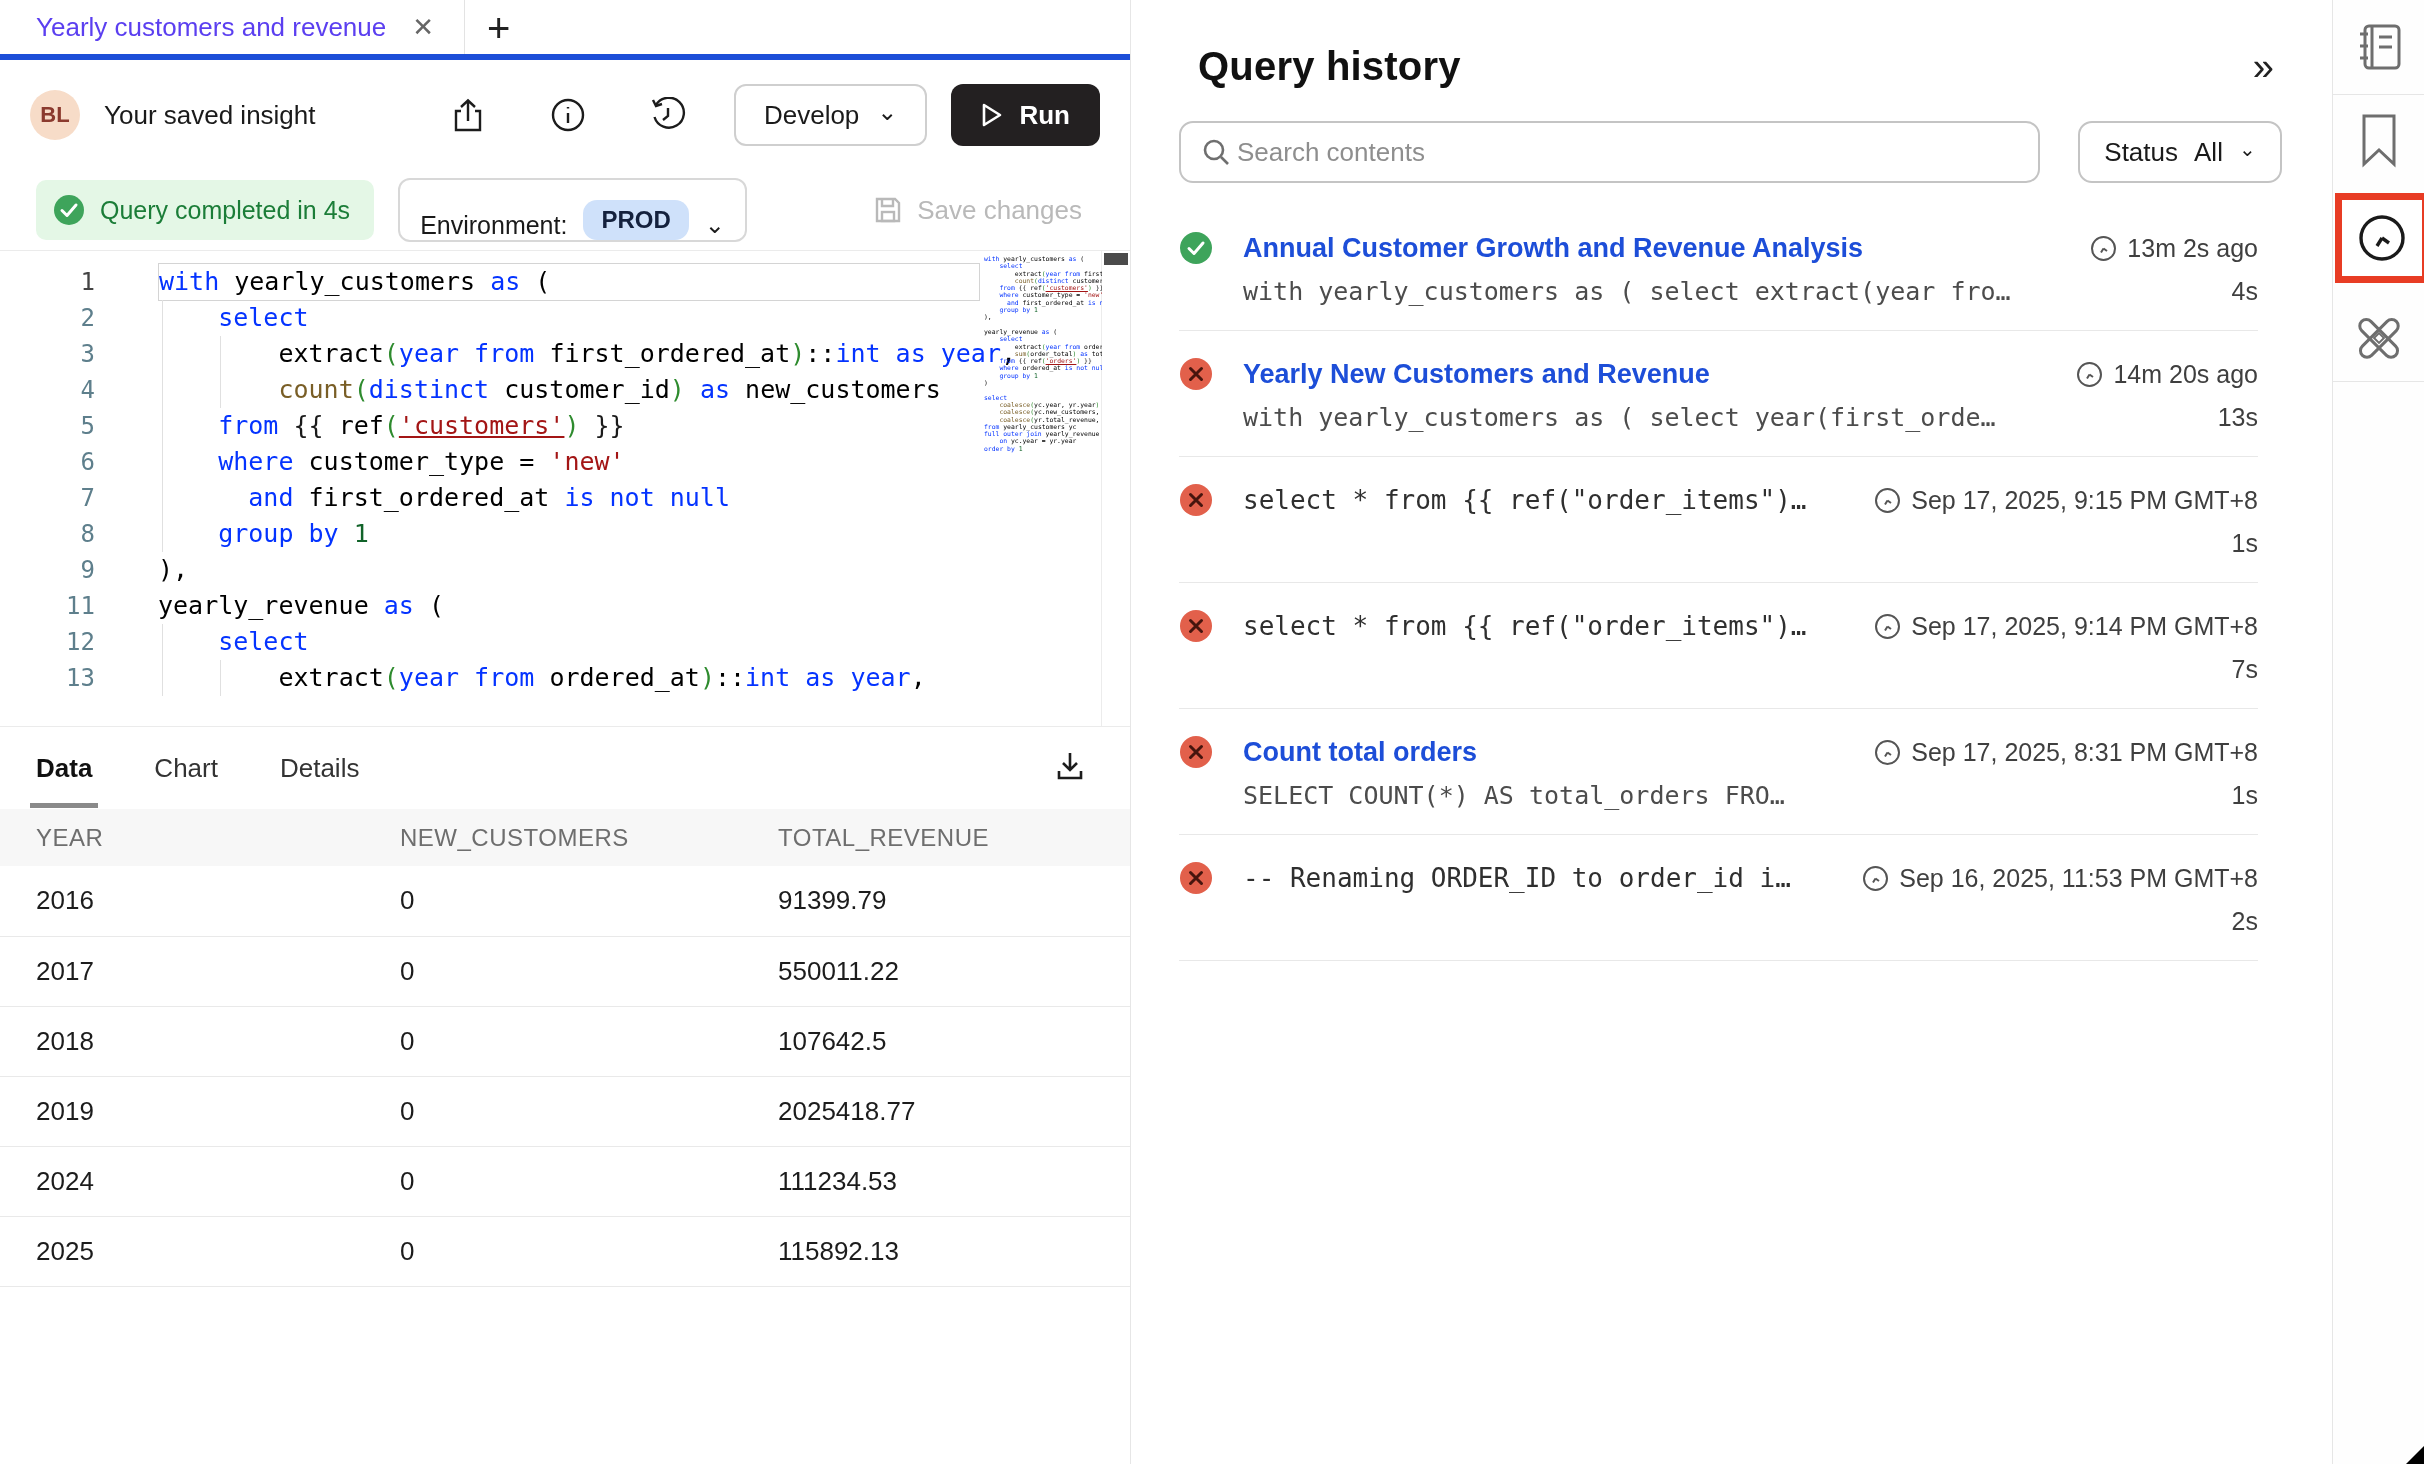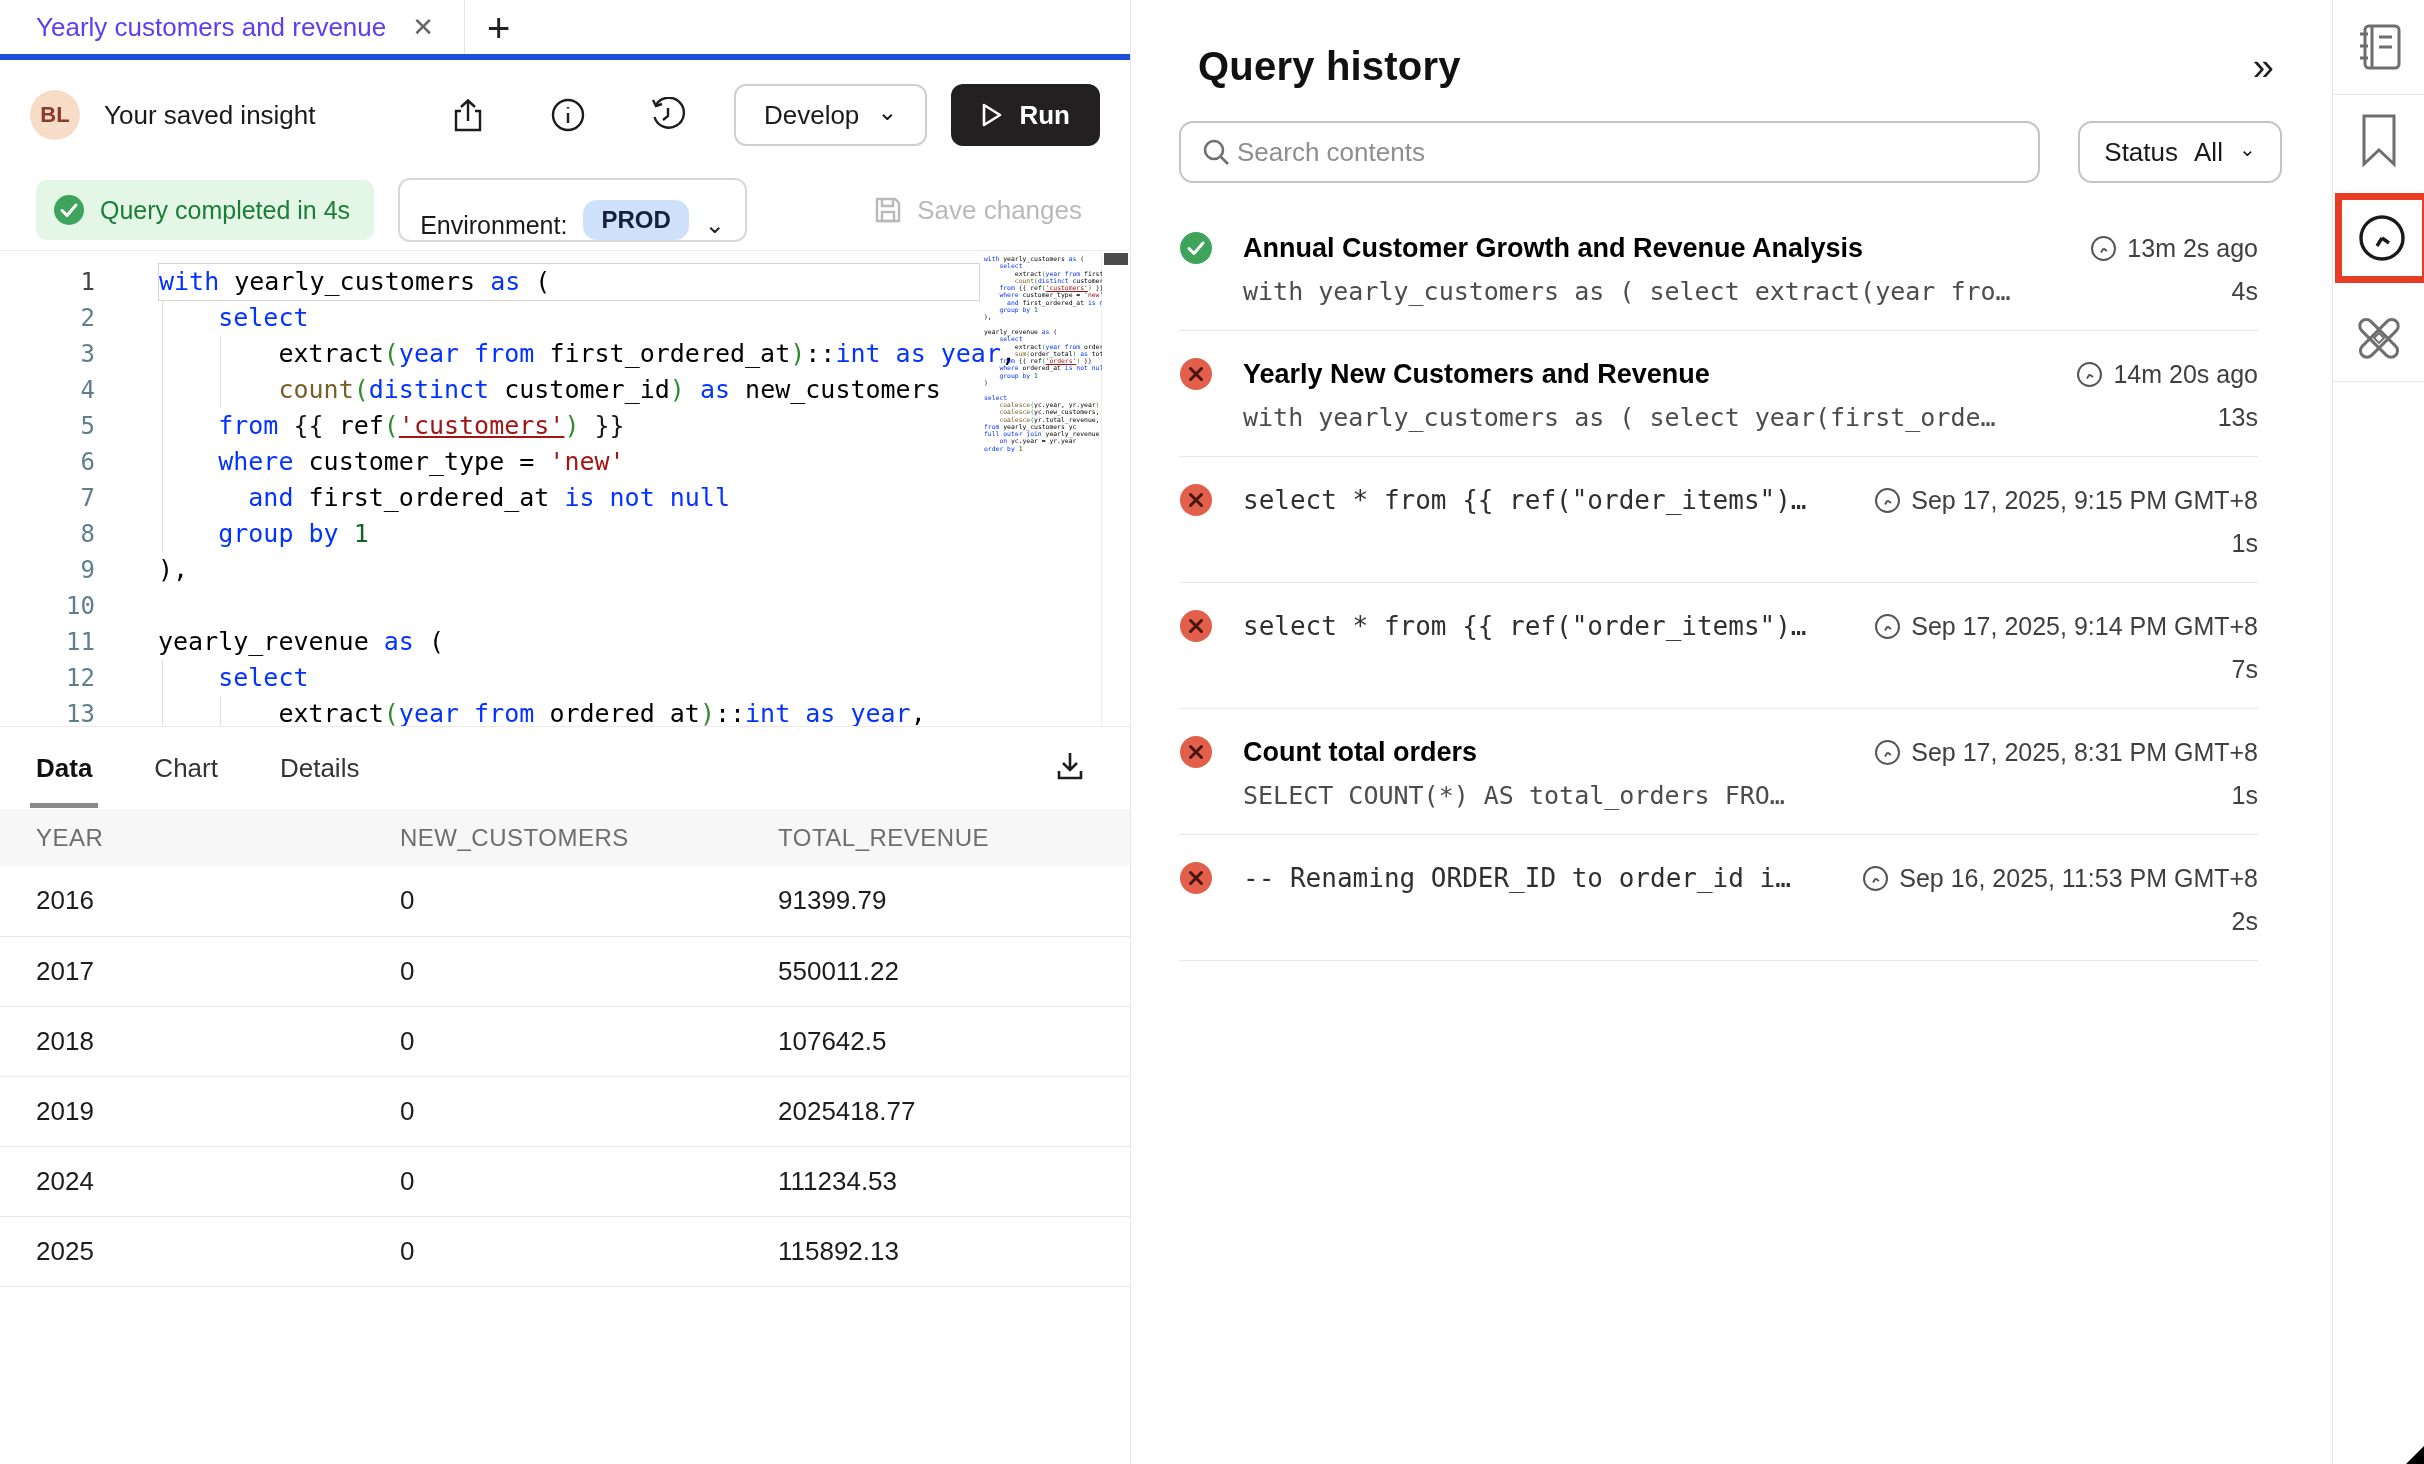--- a/index.html
+++ b/index.html
@@ -88,21 +88,21 @@
   .search-box input::placeholder { color:#8e8e8e; }
   .status-filter { margin-left:38px; width:204px; height:62px; border:2px solid #c4c4c4; border-radius:14px; background:#fff;
     display:flex; align-items:center; justify-content:center; gap:16px; font-size:26px; color:#1a1a1a; cursor:pointer;
     font-family:"Liberation Sans", sans-serif; }
   .status-filter .chev { font-size:20px; }
 
   .history-list { margin-top:22px; padding-right:74px; }
   .h-item { padding:26px 0 24px 0; border-bottom:1px solid #e8e8e8; cursor:pointer; }
   .h-row1 { display:flex; align-items:center; }
   .h-status { width:34px; height:34px; flex:none; margin-right:30px; }
-  .h-title { font-size:27px; font-weight:600; color:#000000; flex:1; white-space:nowrap; overflow:hidden; }
+  .h-title { font-size:27px; font-weight:600; color:#1d4ed8; flex:1; white-space:nowrap; overflow:hidden; }
   .h-title.mono { font-family:"DejaVu Sans Mono", monospace; font-weight:400; color:#2f2f2f; font-size:26px; }
   .h-time { display:flex; align-items:center; gap:10px; color:#3f3f3f; font-size:25px; white-space:nowrap; }
   .h-time svg { stroke:#555; fill:none; stroke-width:2; }
   .h-row2 { display:flex; align-items:center; margin-top:12px; padding-left:64px; }
   .h-sql { font-family:"DejaVu Sans Mono", monospace; font-size:25px; color:#4c4c4c; flex:1; white-space:nowrap; overflow:hidden; }
   .h-dur { font-size:25px; color:#3f3f3f; }
 
   
   .sidebar { position:relative; width:92px; height:100%; border-left:1px solid #e6e6e6; background:#fefefe; flex:none; }
   .sb-sep { position:absolute; left:0; right:0; height:1px; background:#e6e6e6; }
@@ -222,24 +222,20 @@
           </div>
           <div class="code-line">
             <div class="gutter-num">8</div>
             <div class="line-content"><span class="iguide" style="left: 4px;"></span><span class="tk-ws">    </span><span class="tk-kw">group by </span><span class="tk-num">1</span></div>
           </div>
           <div class="code-line">
             <div class="gutter-num">9</div>
             <div class="line-content"><span class="tk-id">),</span></div>
           </div>
           <div class="code-line">
-            <div class="gutter-num">10</div>
-            <div class="line-content"></div>
-          </div>
-          <div class="code-line">
             <div class="gutter-num">11</div>
             <div class="line-content"><span class="tk-id">yearly_revenue </span><span class="tk-kw">as </span><span class="tk-id">(</span></div>
           </div>
           <div class="code-line">
             <div class="gutter-num">12</div>
             <div class="line-content"><span class="iguide" style="left: 4px;"></span><span class="tk-ws">    </span><span class="tk-kw">select</span></div>
           </div>
           <div class="code-line">
             <div class="gutter-num">13</div>
             <div class="line-content"><span class="iguide" style="left: 4px;"></span><span class="iguide" style="left: 61.8px;"></span><span class="tk-ws">        </span><span class="tk-id">extract</span><span class="tk-paren">(</span><span class="tk-kw">year </span><span class="tk-kw">from </span><span class="tk-id">ordered_at</span><span class="tk-paren">)</span><span class="tk-id">::</span><span class="tk-kw">int </span><span class="tk-kw">as </span><span class="tk-kw">year</span><span class="tk-id">,</span></div>

